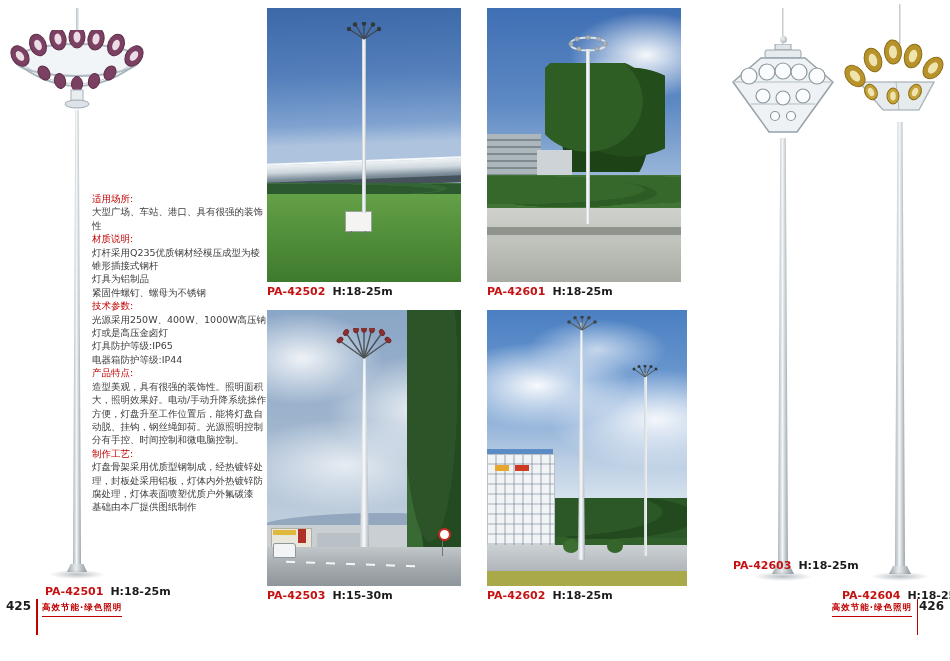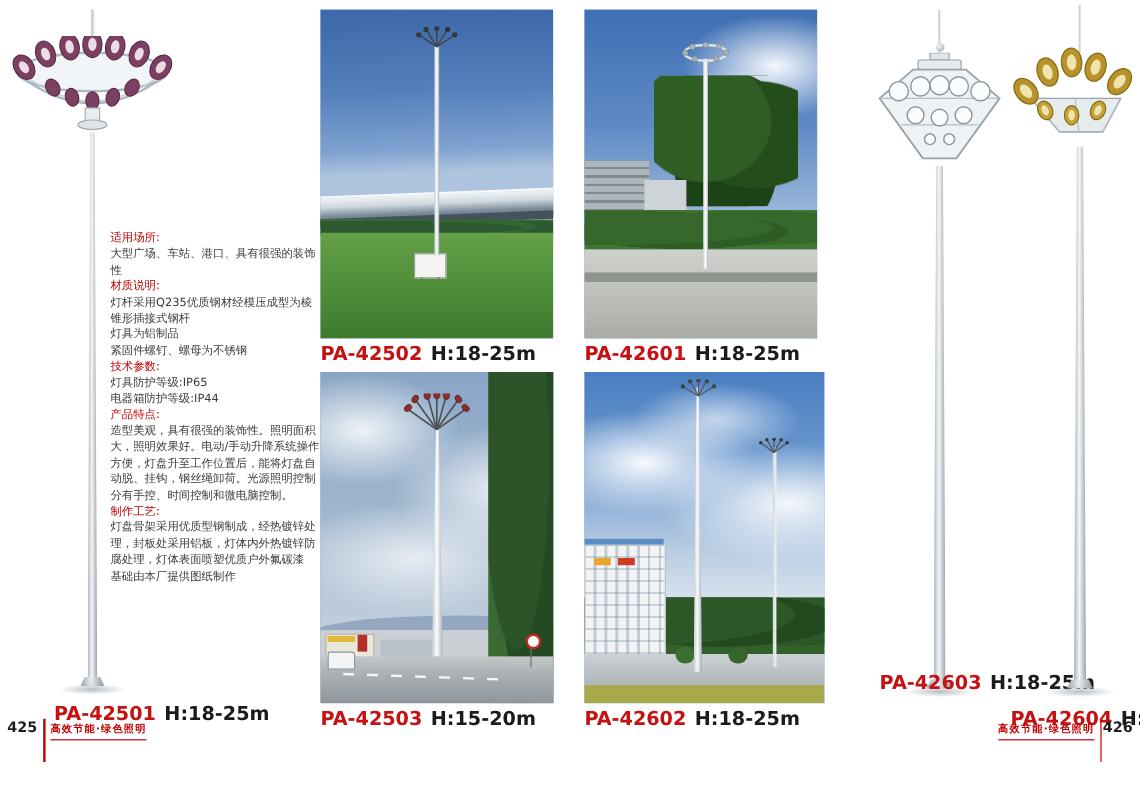--- a/index.html
+++ b/index.html
@@ -1,20 +1,20 @@
 <!DOCTYPE html>
 <html><head>
 <meta charset="utf-8">
 <style>
   html,body{margin:0;padding:0;background:#ffffff;}
   .page{position:relative;width:950px;height:661px;background:#ffffff;
         font-family:"DejaVu Sans",sans-serif;overflow:hidden;}
 
   
-  .prod-label{position:absolute;white-space:nowrap;font-size:16px;font-weight:bold;}
+  .prod-label{position:absolute;white-space:nowrap;font-size:11px;font-weight:bold;}
   .prod-label .code{color:#c41212;margin-right:7px;}
   .prod-label .ht{color:#1b1b1b;}
 
   
   .specs{position:absolute;left:92px;top:192px;width:176px;font-size:9.5px;
          line-height:13.4px;color:#3c3c3c;}
   .spec-heading{color:#c00000;font-weight:normal;}
 
   
   .footer{position:absolute;top:599px;height:44px;}
@@ -196,20 +196,21 @@
       <div class="spec-line">大型广场、车站、港口、具有很强的装饰性</div>
     </div>
     <div>
       <div class="spec-heading">材质说明:</div>
       <div class="spec-line">灯杆采用Q235优质钢材经模压成型为棱锥形插接式钢杆</div>
       <div class="spec-line">灯具为铝制品</div>
       <div class="spec-line">紧固件螺钉、螺母为不锈钢</div>
     </div>
     <div>
       <div class="spec-heading">技术参数:</div>
+      <div class="spec-line">光源采用250W、400W、1000W高压钠灯或是高压金卤灯</div>
       <div class="spec-line">灯具防护等级:IP65</div>
       <div class="spec-line">电器箱防护等级:IP44</div>
     </div>
     <div>
       <div class="spec-heading">产品特点:</div>
       <div class="spec-line">造型美观，具有很强的装饰性。照明面积大，照明效果好。电动/手动升降系统操作方便，灯盘升至工作位置后，能将灯盘自动脱、挂钩，钢丝绳卸荷。光源照明控制分有手控、时间控制和微电脑控制。</div>
     </div>
     <div>
       <div class="spec-heading">制作工艺:</div>
       <div class="spec-line">灯盘骨架采用优质型钢制成，经热镀锌处理，封板处采用铝板，灯体内外热镀锌防腐处理，灯体表面喷塑优质户外氟碳漆</div>
@@ -280,21 +281,21 @@
         <ellipse cx="10" cy="4.5" rx="3.4" ry="2.4" transform="rotate(-60 10 4.5)"></ellipse>
         <ellipse cx="20" cy="1.5" rx="2.6" ry="3.4"></ellipse>
         <ellipse cx="28" cy="1" rx="2.6" ry="3.4"></ellipse>
         <ellipse cx="36" cy="1.5" rx="2.6" ry="3.4"></ellipse>
         <ellipse cx="46" cy="4.5" rx="3.4" ry="2.4" transform="rotate(60 46 4.5)"></ellipse>
         <ellipse cx="52" cy="12" rx="3.4" ry="2.4" transform="rotate(40 52 12)"></ellipse>
       </g>
     </svg>
   </div>
   <div class="prod-label" style="left:267px;top:589px;">
-    <span class="code">PA-42503</span><span class="ht">H:15-20m</span>
+    <span class="code">PA-42503</span><span class="ht">H:15-30m</span>
   </div>
 
   <div class="photo" id="photo3">
     <div class="abs sky3"></div>
     <div class="abs tree3"></div>
     <div class="abs bldg3a"></div>
     <div class="abs bldg3b"></div>
     <div class="abs green3"></div>
     <div class="abs ground3"></div>
     <div class="abs path3"></div>

